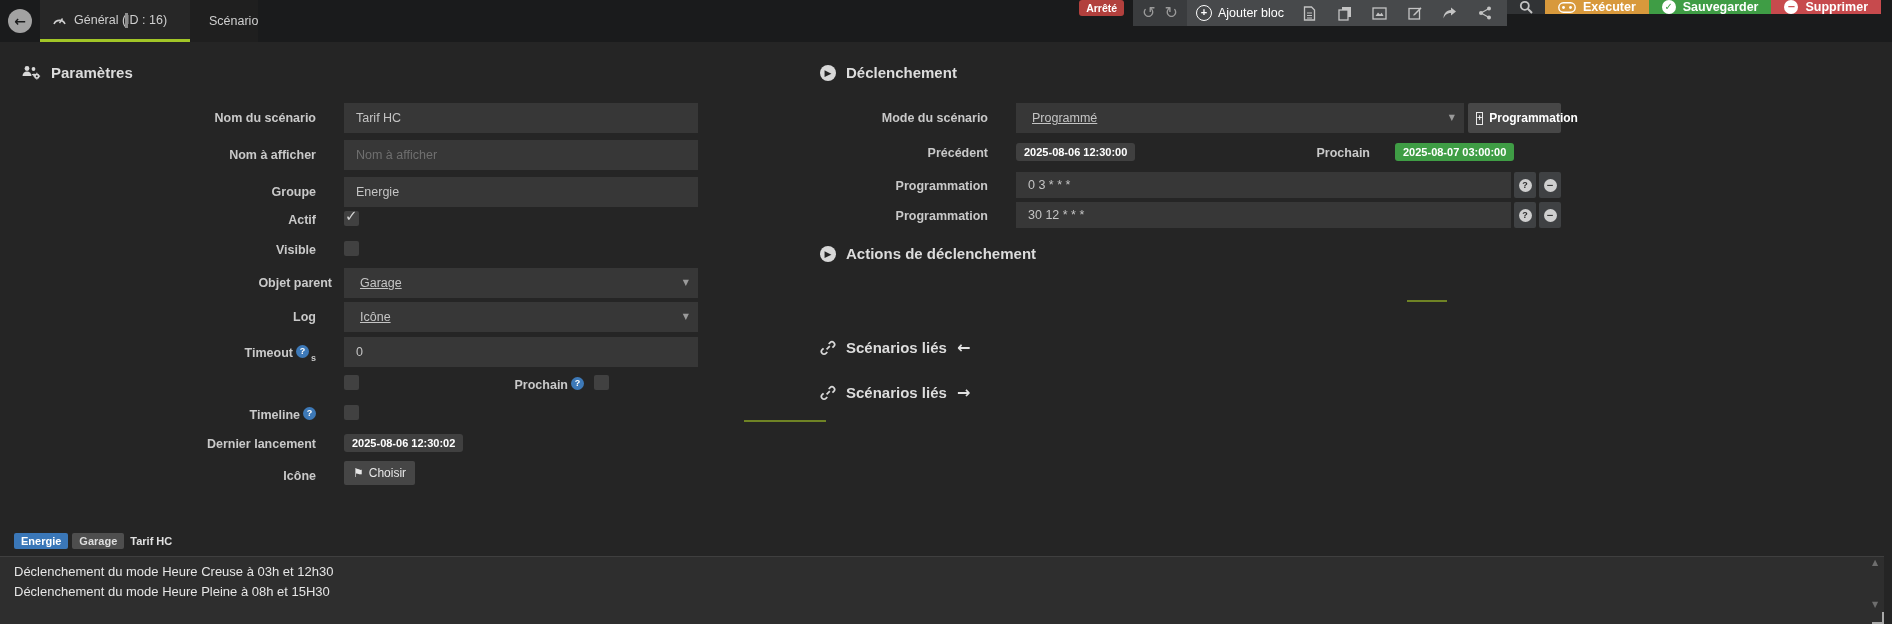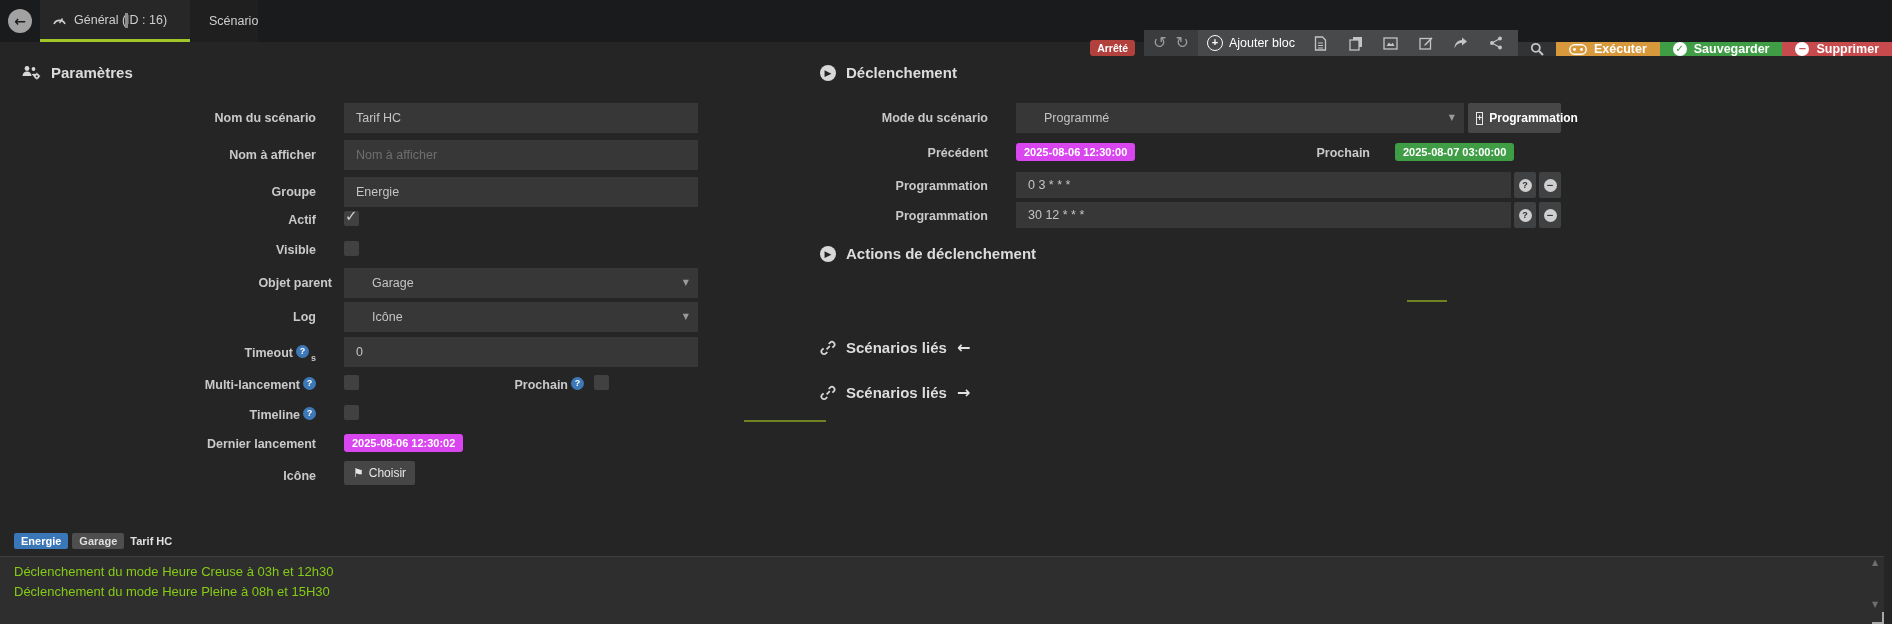--- a/index.html
+++ b/index.html
@@ -9,21 +9,21 @@
   
   .topbar{position:absolute;left:0;top:0;width:1892px;height:42px;background:#1a1b1c;}
   .backbtn{position:absolute;left:8px;top:9px;width:24px;height:24px;border-radius:50%;
            background:#a2a2a2;color:#1a1b1c;font-weight:bold;font-size:14px;line-height:24px;
            text-align:center;cursor:pointer;}
   .tab{position:absolute;top:0;height:42px;display:flex;align-items:center;gap:7px;
        box-sizing:border-box;padding:0 12px;font-size:12.5px;color:#cfcfcf;cursor:pointer;}
   .tab.active{background:#272727;border-bottom:3px solid #a2c627;}
   .tab.inactive{background:#1f1f1f;}
   .tcursor{position:absolute;left:85px;top:13px;width:3px;height:15px;background:#8d8d8d;}
-  .tbright{position:absolute;right:0;top:0;height:56px;display:flex;align-items:flex-end;}
+  .tbright{position:absolute;right:11px;top:0;height:35px;display:flex;align-items:flex-start;}
   .statuswrap{display:flex;align-items:center;margin-right:9px;}
   .status-badge{background:#b2403d;color:#fff;font-size:10.5px;font-weight:bold;
                 padding:2px 7px;border-radius:3px;}
   .tgroup{display:flex;align-items:center;padding:0 9px;gap:9px;}
   .grp1{background:#3a3c3e;}
   .grp2{background:#47494b;}
   .grp3{background:#313335;width:20px;justify-content:center;}
   .tico{width:26px;height:26px;display:flex;align-items:center;justify-content:center;cursor:pointer;}
   .undoredo{font-size:16px;color:#9a9a9a;cursor:pointer;line-height:26px;}
   .addblock{display:flex;align-items:center;gap:6px;color:#fff;font-size:12.5px;cursor:pointer;
@@ -42,32 +42,32 @@
   
   .sechead{position:absolute;display:flex;align-items:center;gap:10px;font-size:15px;
            font-weight:bold;color:#dcdcdc;}
   .playcirc{width:16px;height:16px;border-radius:50%;background:#d8d8d8;color:#252525;
             font-size:9px;line-height:16px;text-align:center;}
   .flbl{position:absolute;font-size:12.5px;font-weight:bold;color:#c9c9c9;text-align:right;}
   .inp{position:absolute;height:30px;background:#373737;border:0;box-sizing:border-box;
        color:#c4c4c4;font-size:12.5px;padding:0 12px;font-family:inherit;outline:none;}
   .inp::placeholder{color:#6f6f6f;}
   .sel{position:absolute;height:30px;background:#373737;box-sizing:border-box;color:#c4c4c4;
-       font-size:12.5px;line-height:30px;padding:0 28px;cursor:pointer;}
+       font-size:12.5px;line-height:30px;padding:0 16px;cursor:pointer;text-decoration:underline;}
   .sel .car{position:absolute;right:9px;top:0;line-height:30px;font-size:8px;color:#9a9a9a;}
   .cb{position:absolute;width:15px;height:15px;background:#414141;border-radius:2px;cursor:pointer;}
   .cb.checked::after{content:"\2713";position:absolute;left:1px;top:-4px;font-size:15px;
                      font-weight:bold;color:#d2d2d2;}
   .help{display:inline-block;width:13px;height:13px;border-radius:50%;background:#3d79b8;
         color:#fff;font-size:9px;font-weight:bold;line-height:13px;text-align:center;
         vertical-align:3px;margin-left:3px;cursor:pointer;}
   .unit{font-size:9px;vertical-align:-4px;margin-left:2px;}
   .dbadge{position:absolute;height:18px;line-height:18px;padding:0 8px;border-radius:3px;
           color:#fff;font-size:11px;font-weight:bold;}
-  .dbadge.blue{background:#d946ef;}
+  .dbadge.blue{background:#404040;}
   .dbadge.green{background:#3f9d45;}
   .choisir{position:absolute;height:24px;background:#464646;border-radius:2px;display:flex;
            align-items:center;gap:5px;padding:0 9px;color:#e6e6e6;font-size:12px;cursor:pointer;}
   .progbtn{position:absolute;height:30px;background:#474747;border-radius:2px;display:flex;
            align-items:center;gap:6px;padding:0 8px;color:#fff;font-size:12px;font-weight:bold;
            cursor:pointer;box-sizing:border-box;}
   .plussq{width:11px;height:11px;border:1px solid #e8e8e8;color:#e8e8e8;font-size:9px;
           font-weight:bold;line-height:10px;text-align:center;}
   .sqbtn{position:absolute;width:22px;height:26px;background:#3f4143;border-radius:2px;
          display:flex;align-items:center;justify-content:center;cursor:pointer;}
@@ -78,21 +78,21 @@
   .arrowg{font-size:16px;font-weight:bold;color:#e2e2e2;}
   .dash{position:absolute;height:2px;background:#7d9426;opacity:.85;}
   
   .tagsrow{position:absolute;left:14px;top:533px;display:flex;align-items:center;gap:4px;}
   .tag{height:16px;line-height:16px;padding:0 7px;font-size:11px;font-weight:bold;border-radius:2px;}
   .tag.blue{background:#3a77b8;color:#fff;}
   .tag.gray{background:#4e4e4e;color:#ddd;}
   .tag.plain{color:#e0e0e0;padding:0 2px;}
   .descpanel{position:absolute;left:0;top:556px;width:1884px;height:68px;background:#2e2e2e;
              border-top:1px solid #3f3f3f;box-sizing:border-box;padding:5px 14px;}
-  .descline{font-size:13px;line-height:20px;color:#84cc16;}
+  .descline{font-size:13px;line-height:20px;color:#e5e5e5;}
   .sarrow{position:absolute;font-size:8px;color:#6e6e6e;cursor:pointer;}
   .grip{position:absolute;left:1872px;top:612px;width:10px;height:10px;
         border-right:2px solid #a8a8a8;border-bottom:2px solid #a8a8a8;cursor:nwse-resize;}
   svg{display:block;}
 </style>
 </head>
 <body>
 
 <div id="app">
 
@@ -233,23 +233,20 @@
   <div class="sel" style="left:344px;top:302px;width:354px;">
     <span>Icône</span>
     <span class="car g">▼</span>
   </div>
 
   <div class="flbl" style="left:0;width:316px;top:345px;">
     <span>Timeout</span><span class="help">?</span><span class="unit">s</span>
   </div>
   <input class="inp" style="left: 344px; top: 337px; width: 354px;" value="0">
 
-  <div class="flbl" style="left:0;width:316px;top:377px;">
-    <span>Multi-lancement</span><span class="help">?</span>
-  </div>
   <div class="cb" style="left:344px;top:375px;"></div>
   <div class="flbl" style="left:420px;width:164px;top:377px;">
     <span>Prochain</span><span class="help">?</span>
   </div>
   <div class="cb" style="left:594px;top:375px;"></div>
 
   <div class="flbl" style="left:0;width:316px;top:407px;">
     <span>Timeline</span><span class="help">?</span>
   </div>
   <div class="cb" style="left:344px;top:405px;"></div>

